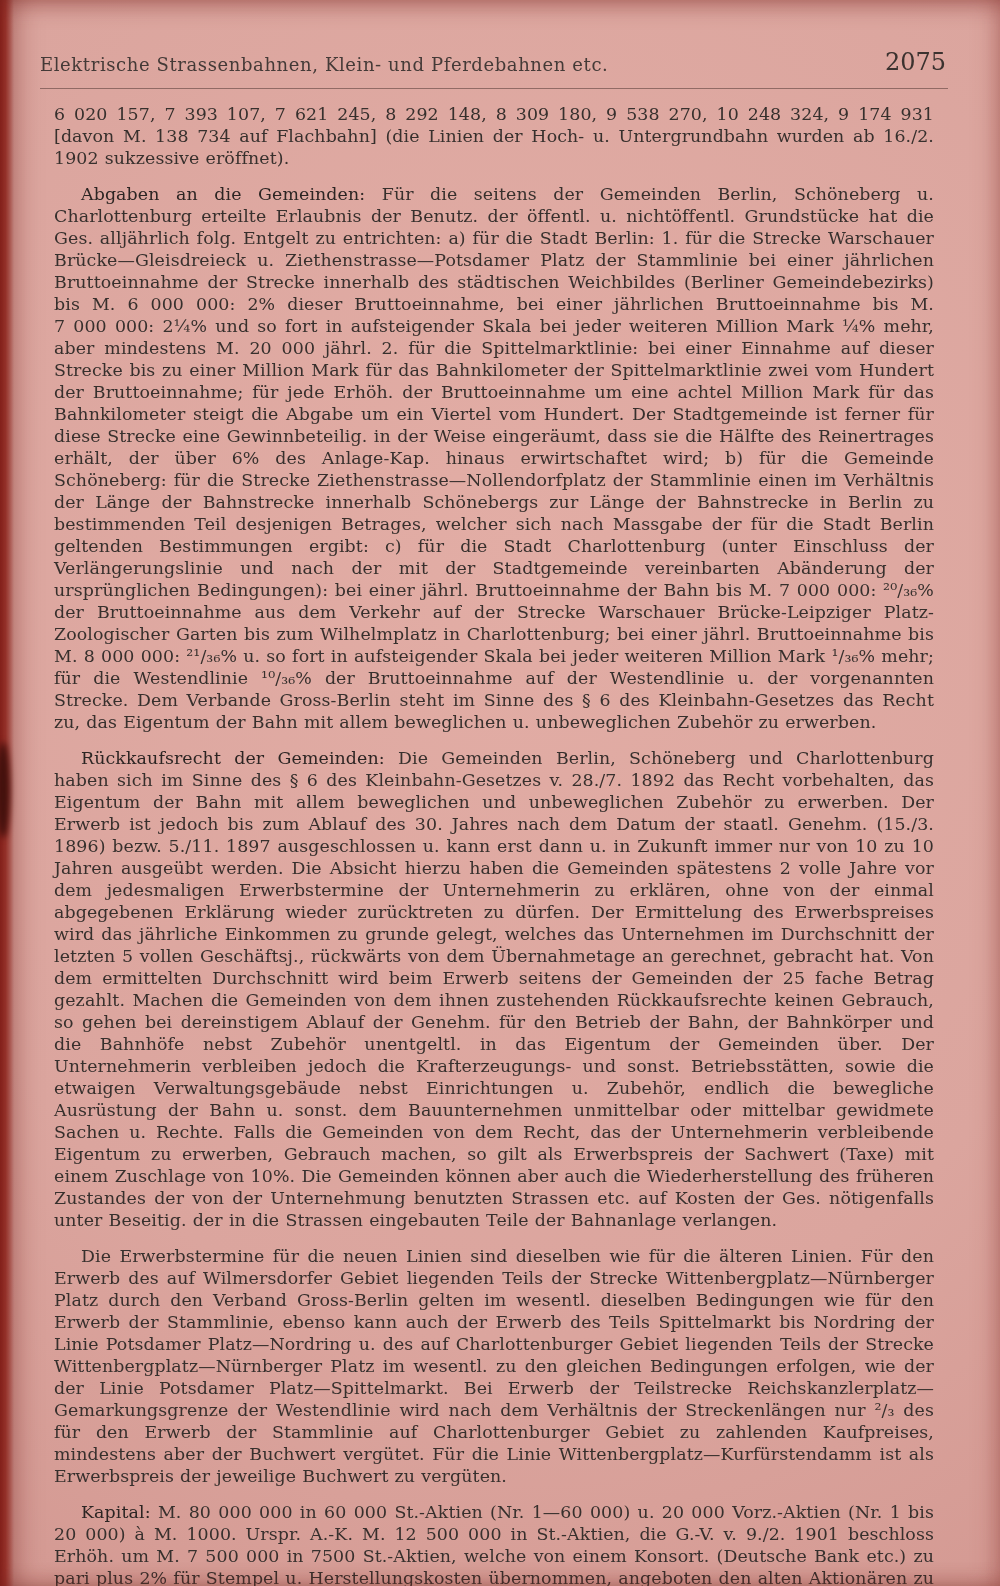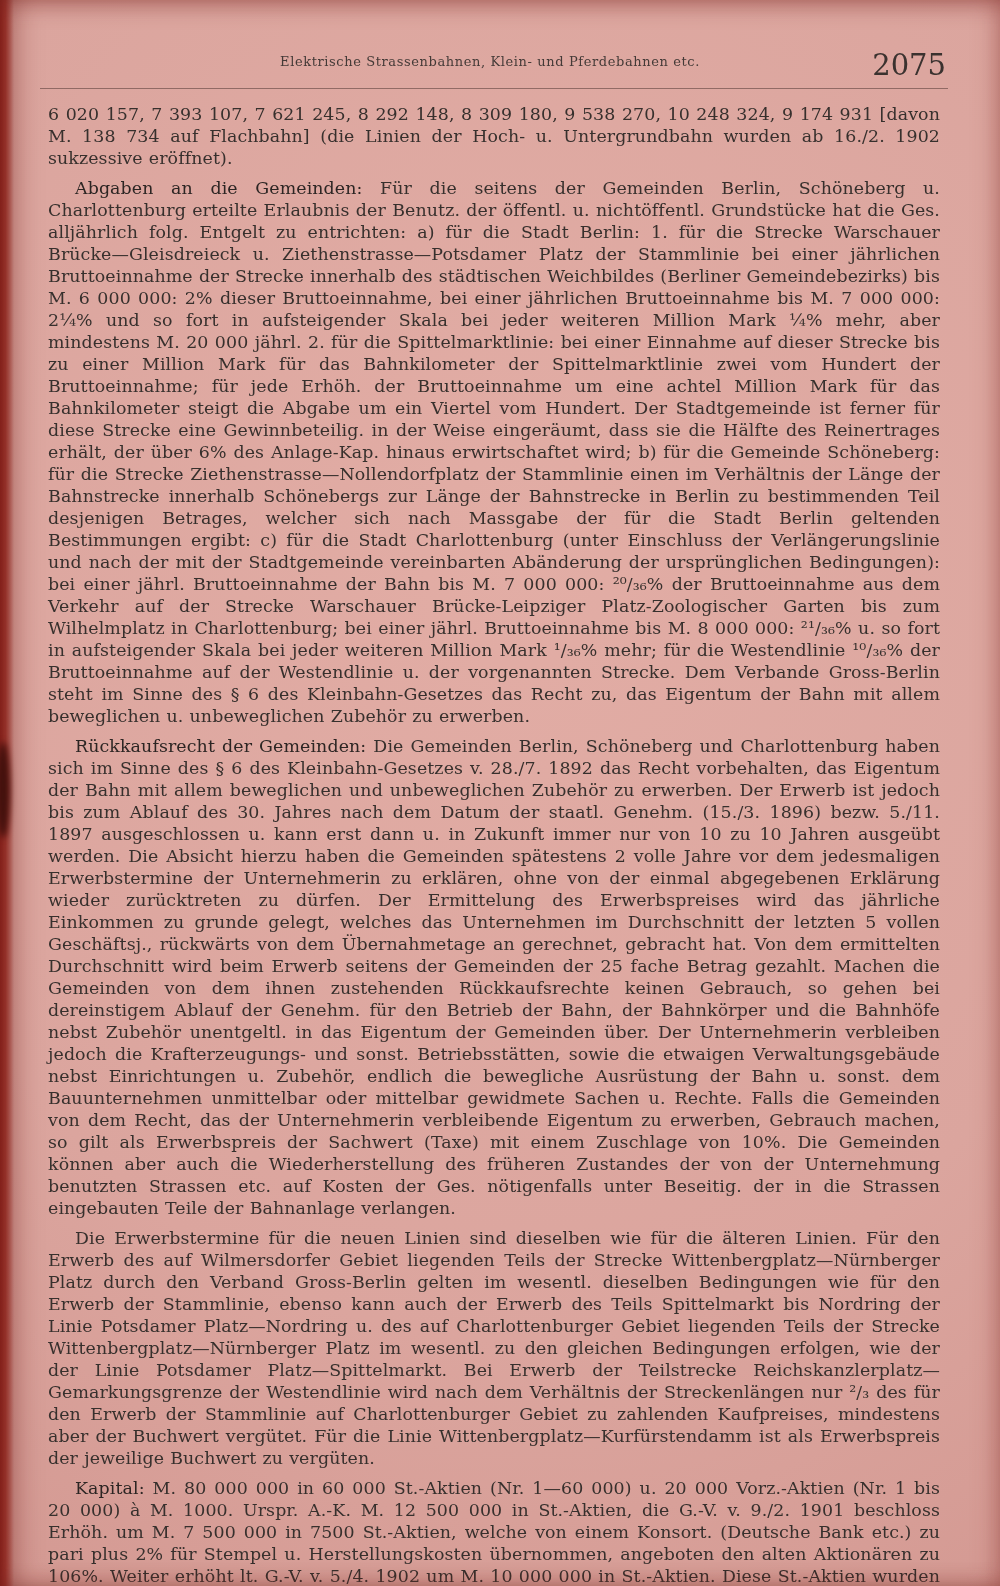--- a/index.html
+++ b/index.html
@@ -23,30 +23,30 @@
     position:absolute;left:0;top:0;bottom:0;width:14px;z-index:4;
     background:linear-gradient(to right,#9c2d25 0%,#b0443a 40%,rgba(176,68,58,0) 100%);
   }
   .smudge{
     position:absolute;left:-4px;top:742px;width:14px;height:96px;z-index:6;
     background:#43110d;border-radius:50%;filter:blur(3px);
   }
   .content{position:absolute;left:40px;right:52px;top:48px;z-index:2}
   .running-head{position:relative;height:36px}
   .head-title{
-    position:absolute;left:0;right:8px;top:6px;text-align:center;
-    font-size:13px;letter-spacing:0.6px;color:#443a37;
+    position:absolute;left:0;right:8px;top:6px;
+    font-size:18px;letter-spacing:0.6px;color:#443a37;
   }
-  .head-page{position:absolute;right:2px;top:0;font-size:29px;color:#3b322f}
+  .head-page{position:absolute;right:2px;top:0;font-size:24px;color:#3b322f}
   .head-rule{height:1px;background:rgba(70,45,42,0.5);margin:4px 0 14px}
   .body-text{
     font-size:17.4px;line-height:22px;text-align:justify;
     color:#37302d;word-spacing:0.5px;letter-spacing:0.1px;
   }
-  .para{margin:8px;text-indent:27px}
+  .para{margin:14px;text-indent:27px}
   .para.no-indent{text-indent:0}
   .lead{font-weight:400;color:#2c2523}
 </style>
 </head>
 <body>
 
 <div class="page">
   <div class="spine"></div>
   <div class="smudge"></div>
 

